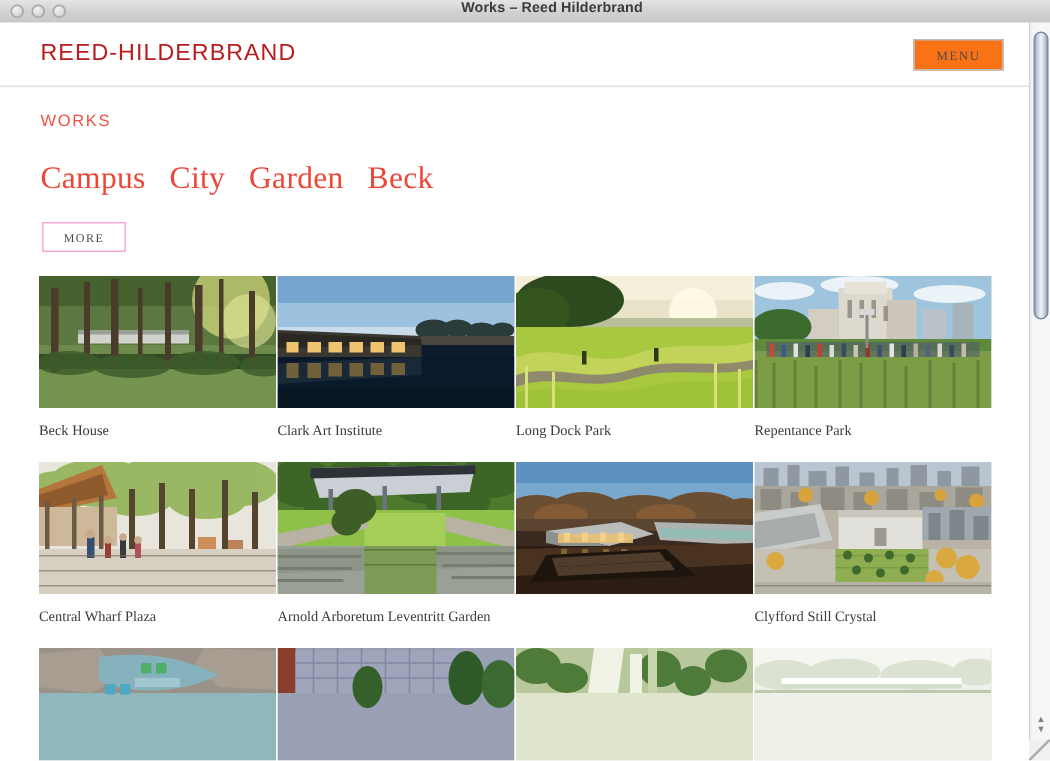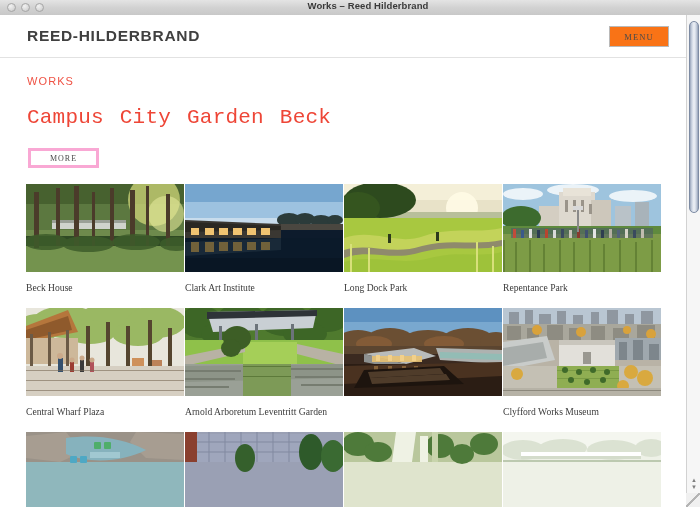--- a/index.html
+++ b/index.html
@@ -114,23 +114,23 @@
     position: relative;
     height: 42px;
     border-bottom: 1px solid #e2e2e2;
   }
   .brand {
     position: absolute;
     left: 27px;
     top: 12px;
     font-size: 15.5px;
     letter-spacing: 0.7px;
-    color: #404040;
+    color: #b91c1c;
     font-family: "Liberation Sans", sans-serif;
-    font-weight: 700;
+    font-weight: 400;
     white-space: nowrap;
   }
   .menu-button {
     position: absolute;
     right: 17px;
     top: 11px;
     width: 60px;
     height: 21px;
     border: 1px solid #b9b9b9;
     background: #f97316;
@@ -161,34 +161,34 @@
   }
   .filters {
     position: absolute;
     left: 27px;
     top: 48px;
     display: flex;
     gap: 16px;
     align-items: baseline;
   }
   .filter-item {
-    font-family: Liberation Mono, monospace;
+    font-family: Liberation Serif, serif;
     font-size: 21px;
     color: #ee4637;
     letter-spacing: 0.2px;
     cursor: pointer;
     white-space: nowrap;
   }
   .more-button {
     position: absolute;
     left: 28px;
     top: 90px;
-    width: 71px;
+    width: 56px;
     height: 20px;
-    border: 3px solid #f9a8d4;
+    border: 1px solid #f9a8d4;
     background: #ffffff;
     color: #4a4a4a;
     font-size: 8px;
     letter-spacing: 1px;
     font-family: "Liberation Serif", serif;
     display: flex;
     align-items: center;
     justify-content: center;
     box-sizing: border-box;
     cursor: pointer;
@@ -644,21 +644,21 @@
                   <circle cx="142" cy="70" r="8"></circle>
                 <circle cx="120" cy="78" r="6"></circle>
                   <circle cx="14" cy="66" r="6"></circle>
               </g>
               <rect y="80" width="158" height="8" fill="#b6b2a6"></rect>
               <g fill="#8c887c">
                 <rect x="0" y="82" width="158" height="1"></rect>
               </g>
             </svg>
           </div>
-          <div class="caption">Clyfford Works Museum</div>
+          <div class="caption">Clyfford Still Crystal</div>
         </div>
 
         <div class="tile">
           <div class="thumb">
             <svg width="158" height="88" viewBox="0 0 158 88">
               <rect width="158" height="88" fill="#8fb7bc"></rect>
               <rect width="158" height="30" fill="#9a9288"></rect>
               <path d="M0,4 L40,0 L56,20 L34,30 L0,26 Z" fill="#a79d91"></path>
               <path d="M110,0 L158,2 L158,28 L120,26 L104,10 Z" fill="#a79d91"></path>
               <path d="M40,6 C70,2 96,6 120,18 C96,30 64,32 40,22 Z" fill="#86b2bd"></path>

